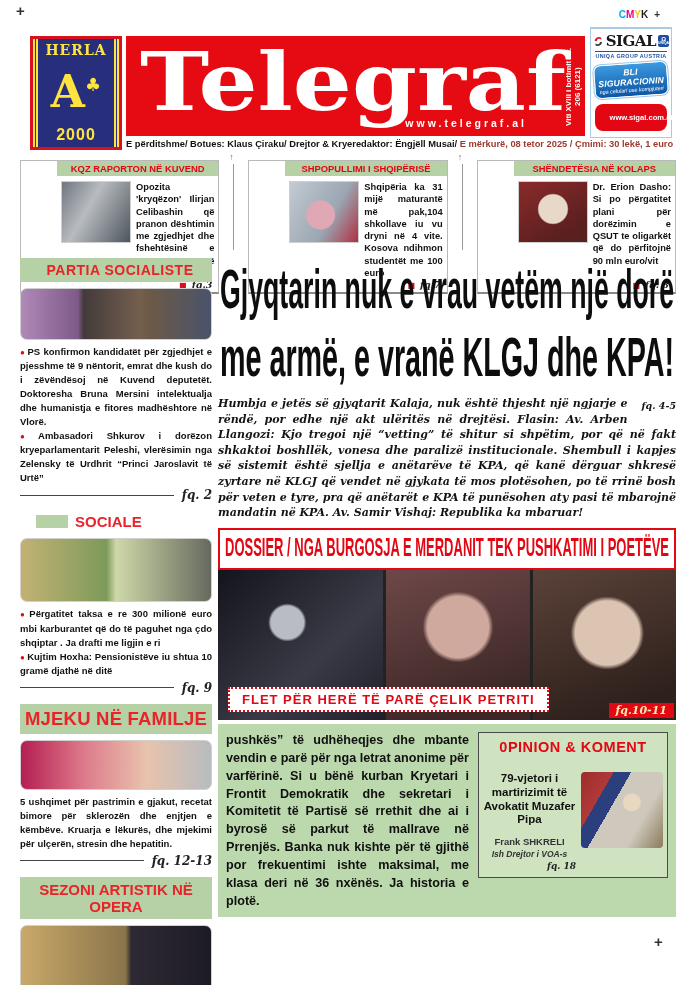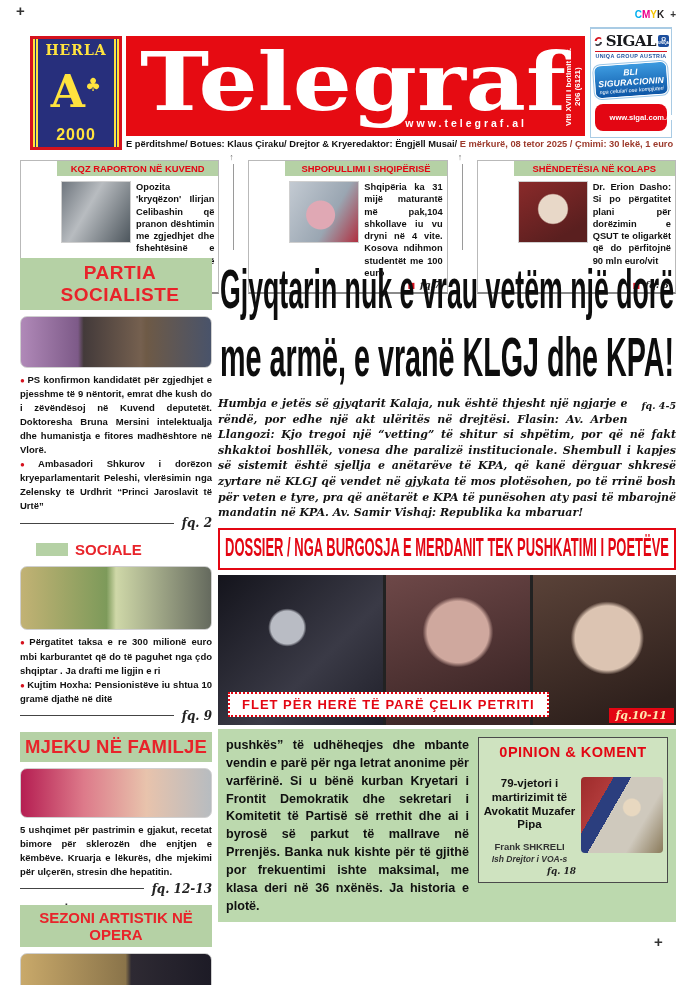--- a/index.html
+++ b/index.html
@@ -69,21 +69,21 @@
   .page-tag { position:absolute; right:6px; bottom:2px; font-family:"DejaVu Serif",serif;
               font-style:italic; font-weight:bold; font-size:9.5px; color:#222; }
   .sq { color:#d5121e; font-style:normal; font-size:8px; margin-right:5px; }
   .vsep { width:1px; background:#9a9a9a; height:86px; margin-top:4px; flex:none; position:relative; }
   .vsep .arr { position:absolute; top:-12px; left:-4px; color:#777; font-size:9px; }
 
   
   .left-col { left:20px; top:258px; width:192px; }
   .sec { margin-bottom:9px; }
   .sec-bar { background:#b5d1a5; color:#e8232a; font-weight:bold; text-align:center; padding:4px 0; }
-  .sz19 { font-size:19px; letter-spacing:0.5px;padding-left:8px; }
+  .sz19 { font-size:14px; letter-spacing:0.5px;padding-left:8px; }
   .sz18 { font-size:18.5px; letter-spacing:0.2px; }
   .sz15 { font-size:15px; }
   .sec-tag { display:flex; align-items:center; gap:7px; padding:2px 16px; }
   .tag-swatch { width:32px; height:13px; background:#b5d1a5; }
   .tag-label { color:#e8232a; font-weight:bold; font-size:15px; }
   .sec-photos { border-radius:7px; margin:6px 0 5px 0; border:1px solid #d0d0d0; }
   .phs-partia { height:52px; background:linear-gradient(90deg,#b089b8 0%,#7d5a88 30%,#433a3a 33%,#75604f 63%,#6e5a46 66%,#49536a 100%); }
   .phs-sociale { height:64px; background:linear-gradient(90deg,#c2b274 0%,#7d9a5a 45%,#cfd8a8 50%,#656a5e 100%); }
   .phs-mjeku { height:50px; background:linear-gradient(90deg,#b51e52 0%,#dd7a8a 33%,#e8c3ac 66%,#b7bcc0 100%); }
   .phs-sezoni { height:72px; background:linear-gradient(90deg,#c9a96a 0%,#8a744a 55%,#2e2a33 58%,#1d1b26 100%); }
@@ -92,21 +92,21 @@
   .sec-foot { display:flex; align-items:center; margin-top:3px; }
   .foot-line { flex:1; border-top:1px solid #444; }
   .foot-page { margin-left:8px; font-family:"DejaVu Serif",serif; font-style:italic; font-weight:bold; font-size:12px; color:#222; }
 
   
   .main-col { left:218px; top:256px; width:458px; }
   .lead { margin-top:4px; font-family:"DejaVu Serif",serif; font-style:italic; font-weight:bold;
           font-size:11px; line-height:1.42; text-align:justify; color:#141414; }
   .lead-page { float:right; font-size:9.5px; margin-left:14px; margin-top:3px; }
   .dossier-box { margin-top:7px; border:2px solid #e30613; padding:2px 3px; }
-  .dossier-photos { margin-top:5px; height:150px; position:relative; display:flex; gap:3px; background:#222; }
+  .dossier-photos { height:150px; position:relative; display:flex; gap:3px; background:#222; }
   .dph { height:100%; }
   .dph1 { flex:1.15; background:radial-gradient(circle at 42% 35%, #b9bcc4 0 12%, transparent 14%),
           linear-gradient(135deg,#14141c,#3a3a46 60%,#20202a 100%); }
   .dph2 { flex:1; background:radial-gradient(circle at 50% 38%, #cfa89e 0 26%, transparent 30%),
           linear-gradient(160deg,#6e4848,#3c2626 85%); }
   .dph3 { flex:1; background:radial-gradient(circle at 52% 42%, #dcc4b2 0 28%, transparent 32%),
           linear-gradient(160deg,#5a4238,#2e201c 85%); }
   .flet { position:absolute; left:10px; bottom:8px; background:#fff; border:2px dotted #e30613;
           color:#e30613; font-weight:bold; font-size:13px; letter-spacing:1px; padding:3px 12px; }
   .dossier-page { position:absolute; right:2px; bottom:2px; background:#e30613; color:#ffe9b0;
@@ -127,21 +127,21 @@
   .op-photo { width:82px; height:76px; flex:none; border-radius:4px;
               background:radial-gradient(circle at 62% 40%, #e8d8c0 0 12%, transparent 14%),
               linear-gradient(120deg,#9e2b2b 0%,#b03a3a 26%,#2b3e7e 26% 40%,#cfc9bd 40% 70%,#8a7a5a 100%); }
 </style>
 </head>
 <body>
 
 <div class="page">
 
   <div class="abs crop" style="left:16px;top:2px;">+</div>
-  <div class="abs cmyk" style="right:20px;top:4px;"><span class="c">C</span><span class="m">M</span><span class="y">Y</span><span class="k">K</span><span class="crop">+</span></div>
+  <div class="abs cmyk" style="right:36px;top:4px;"><span class="c">C</span><span class="m">M</span><span class="y">Y</span><span class="k">K</span><span class="crop">+</span></div>
   <div class="abs crop" style="left:62px;top:898px;">+</div>
   <div class="abs crop" style="left:654px;top:933px;">+</div>
 
   <div class="abs herla">
     <div class="herla-inner">
       <div class="herla-name">HERLA</div>
       <div class="herla-letter"><span>A</span><sup>♣</sup></div>
       <div class="herla-year">2000</div>
     </div>
   </div>

